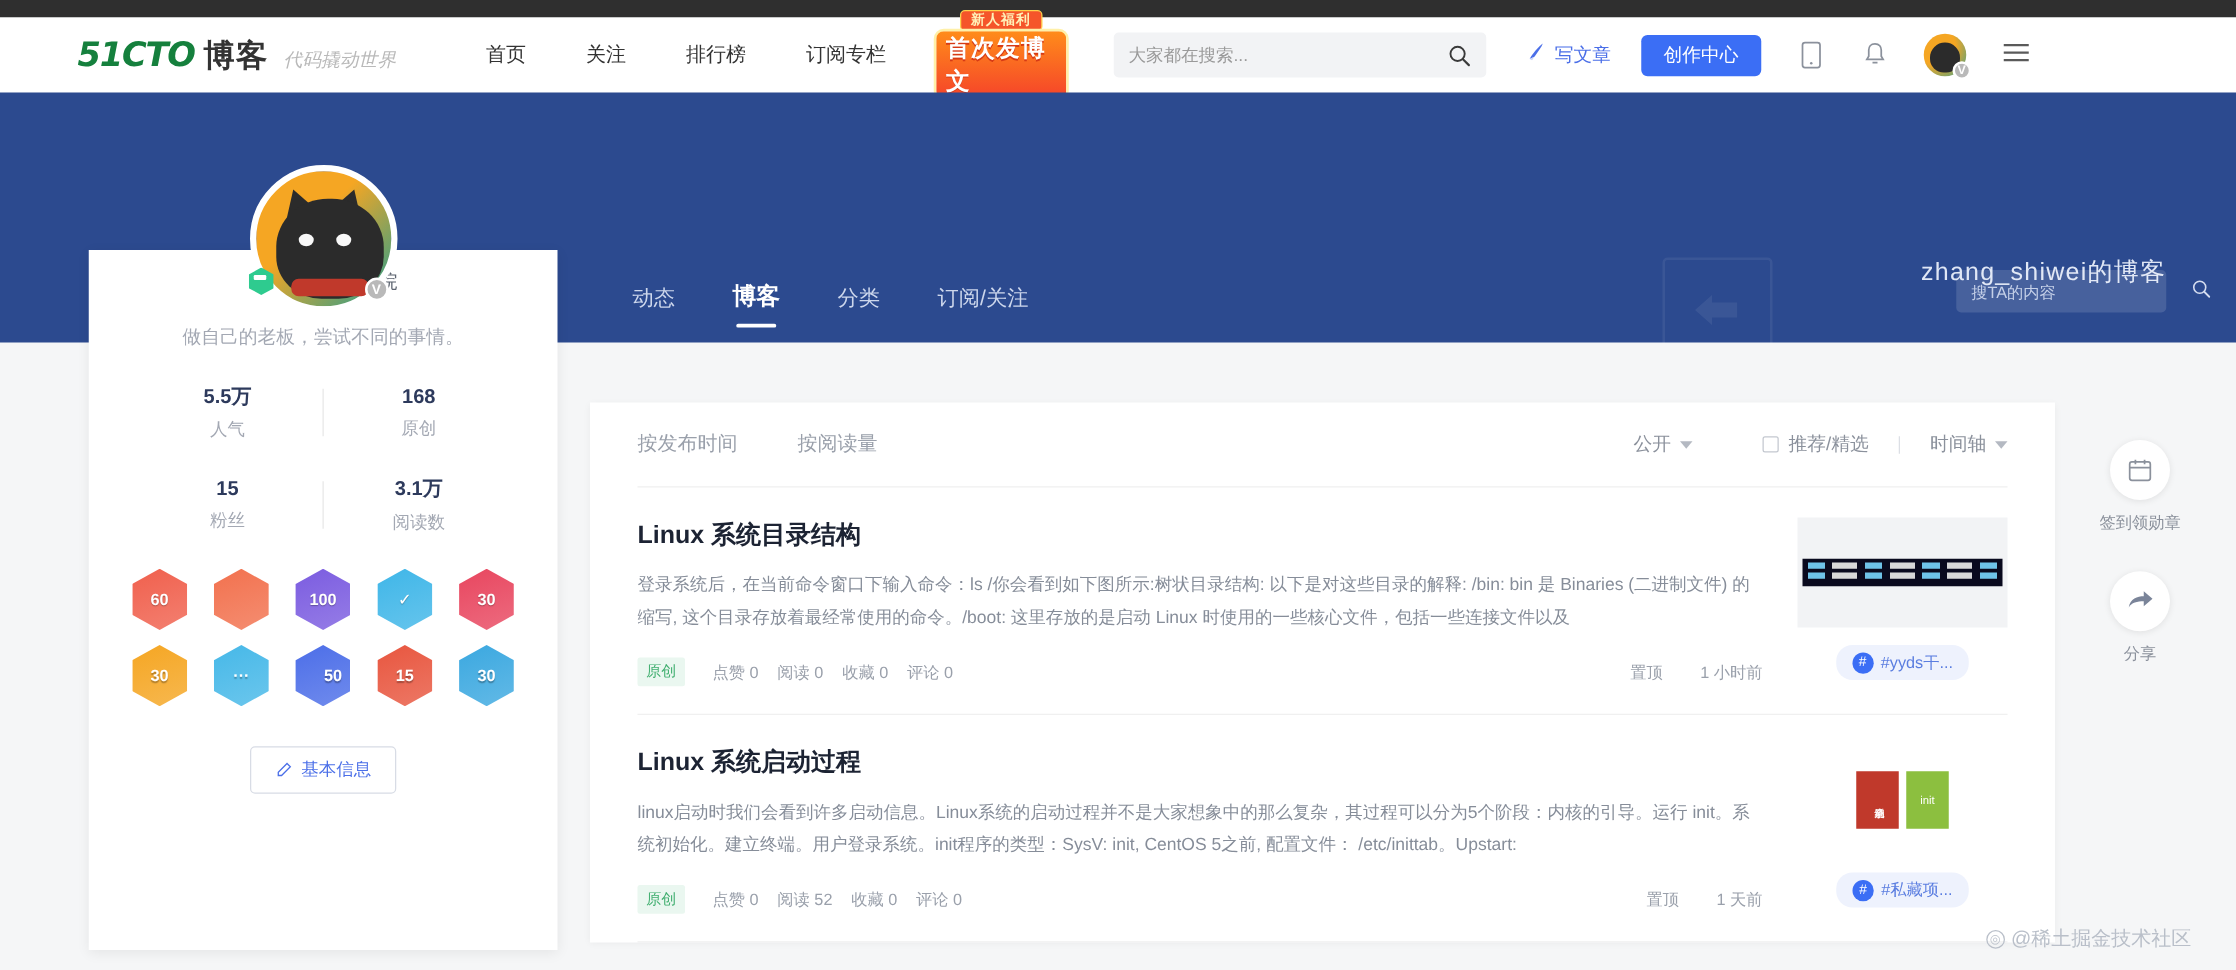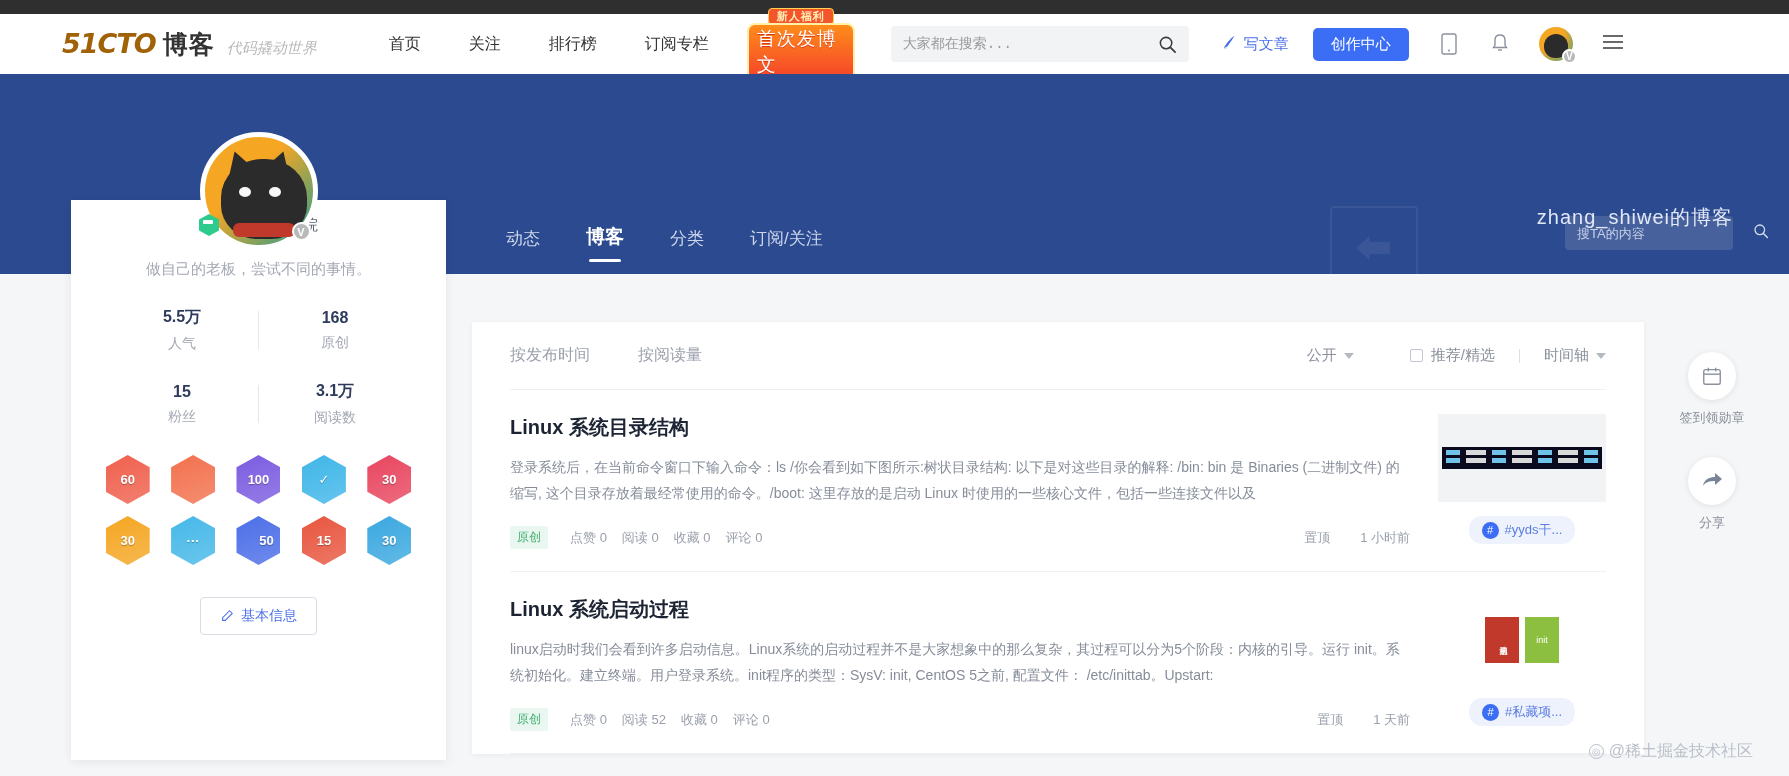--- a/index.html
+++ b/index.html
@@ -12,21 +12,21 @@
   
   .top-strip { height: 14px; background: #2f2f2f; width: 100%; }
 
   
   .header {
     height: 60px; background: #ffffff; width: 100%;
     display: flex; align-items: center; position: relative;
   }
   .logo-wrap { display: flex; align-items: baseline; margin-left: 62px; }
   .logo-51cto {
-    font-size: 27px; font-weight: bold; color: #a16207;
+    font-size: 27px; font-weight: bold; color: #15803d;
     font-family: "DejaVu Sans", sans-serif; letter-spacing: -1px;
     font-style: italic;
   }
   .logo-bk { font-size: 25px; font-weight: bold; color: #333; margin-left: 7px; letter-spacing: 1px;}
   .logo-slogan {
     font-size: 15px; color: #b9b9b9; margin-left: 12px;
     font-family: "Liberation Serif", serif; font-style: italic;
   }
   .nav { display: flex; align-items: center; margin-left: 48px; }
   .nav-item {
@@ -37,34 +37,34 @@
     position: relative; margin-left: 14px; width: 108px; height: 46px;
     display:flex; flex-direction:column; align-items:center; justify-content:center;
   }
   .promo-top {
     font-size: 11px; font-weight: bold; color: #fff1b8;
     background: #f5552a; border-radius: 4px; padding: 1px 8px;
     letter-spacing: 1px; line-height: 13px;
     border: 1px solid #ffd24d;
   }
   .promo-bot {
-    font-size: 19px; font-weight: normal; color: #fff;
+    font-size: 19px; font-weight: bold; color: #fff;
     background: linear-gradient(180deg,#ff8c1a 0%,#f5432a 100%);
     border-radius: 8px; padding: 1px 8px; margin-top: -2px;
     letter-spacing: 1px; border: 2px solid #fff0a8;
     text-shadow: 0 1px 0 #d63a16;
   }
   .search-box {
     margin-left: 36px; width: 298px; height: 36px;
     background: #f2f3f5; border-radius: 4px;
     display: flex; align-items: center; padding: 0 12px;
   }
   .search-box input {
     flex: 1; border: none; outline: none; background: transparent;
-    font-size: 14px; color: #0369a1; font-family: Liberation Mono, monospace;
+    font-size: 14px; color: #0369a1; font-family: Liberation Sans, sans-serif;
   }
   .search-box input::placeholder { color: #9a9a9a; }
   .icon-btn { display: flex; align-items: center; cursor: pointer; }
   .write { display:flex; align-items:center; margin-left: 30px; cursor:pointer; }
   .write-label { font-size: 15px; color: #4b6fe8; margin-left: 6px; }
   .create-btn {
     margin-left: 24px; background: #3b6ef5; color: #fff;
     font-size: 15px; border-radius: 5px; height: 33px;
     display: flex; align-items: center; padding: 0 18px; cursor: pointer;
     white-space: nowrap;

